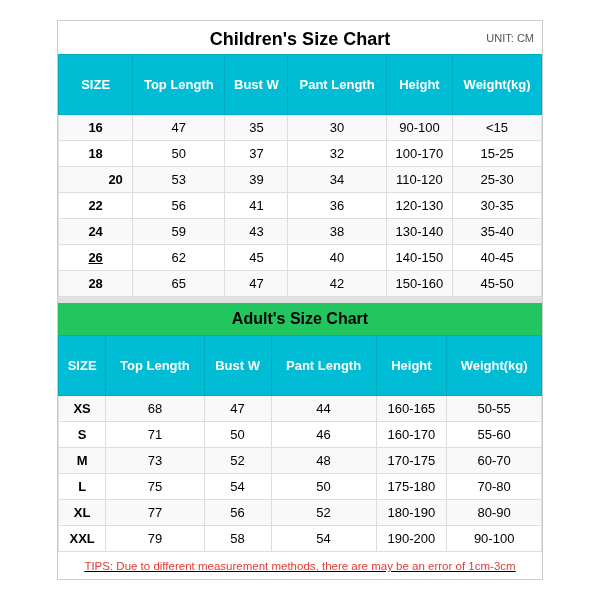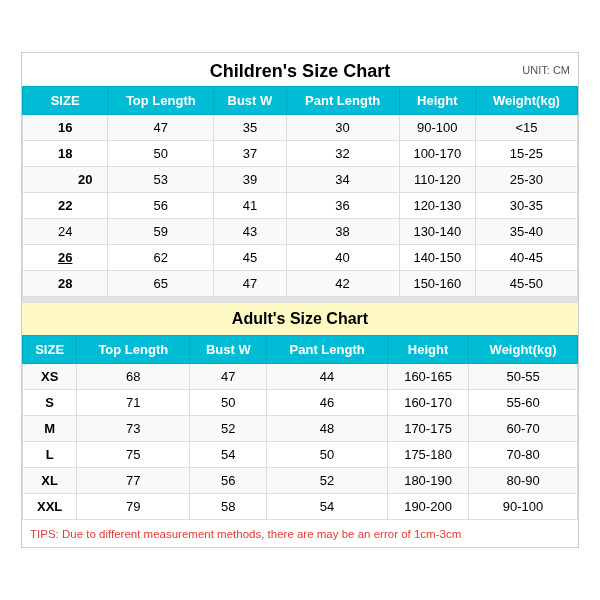--- a/index.html
+++ b/index.html
@@ -7,21 +7,21 @@
       width: 600px;
       height: 600px;
       background: #fff;
       font-family: Arial, sans-serif;
       font-size: 13px;
       display: flex;
       align-items: center;
       justify-content: center;
     }
     .container {
-      width: 558px;
+      width: 486px;
       border: 1px solid #ccc;
       background: #fff;
     }
     .main-title-row {
       background: #fff;
       text-align: center;
       padding: 8px 4px 4px 4px;
       position: relative;
     }
     .main-title {
@@ -31,57 +31,59 @@
     }
     .unit-label {
       position: absolute;
       right: 8px;
       top: 50%;
       transform: translateY(-50%);
       font-size: 11px;
       color: #555;
     }
     .section-title-row {
-      background: #fef9c3;
+      background: #22c55e;
       text-align: center;
       padding: 7px 4px;
     }
     .section-title {
       font-size: 16px;
       font-weight: bold;
       color: #000;
     }
     table {
       width: 100%;
       border-collapse: collapse;
     }
     th {
       background: #00bcd4;
       color: #fff;
       font-weight: bold;
-      padding: 6px 4px;
+      padding: 22px 4px;
       text-align: center;
       border: 1px solid #00acc1;
       font-size: 13px;
     }
     td {
       padding: 5px 4px;
       text-align: center;
       border: 1px solid #ddd;
       font-size: 13px;
       color: #000;
     }
     tr:nth-child(odd) td {
       background: #f9f9f9;
     }
     tr:nth-child(even) td {
       background: #fff;
     }
     .tips-row {
       padding: 6px 8px;
+      text-align: center;
+      text-decoration: underline;
     }
     .tips-text {
       color: #e53935;
       font-size: 11.5px;
     }
     .divider {
       height: 6px;
       background: #e0e0e0;
     }
   </style>
@@ -134,21 +136,21 @@
         </tr>
         <tr>
           <td style="font-weight: bold; margin-left: 36px;">22</td>
           <td>56</td>
           <td>41</td>
           <td>36</td>
           <td>120-130</td>
           <td>30-35</td>
         </tr>
         <tr>
-          <td style="font-weight: normal;">24</td>
+          <td style="font-weight: bold;">24</td>
           <td>59</td>
           <td>43</td>
           <td>38</td>
           <td>130-140</td>
           <td>35-40</td>
         </tr>
         <tr>
           <td style="font-weight: bold; text-decoration: underline;">26</td>
           <td>62</td>
           <td>45</td>

